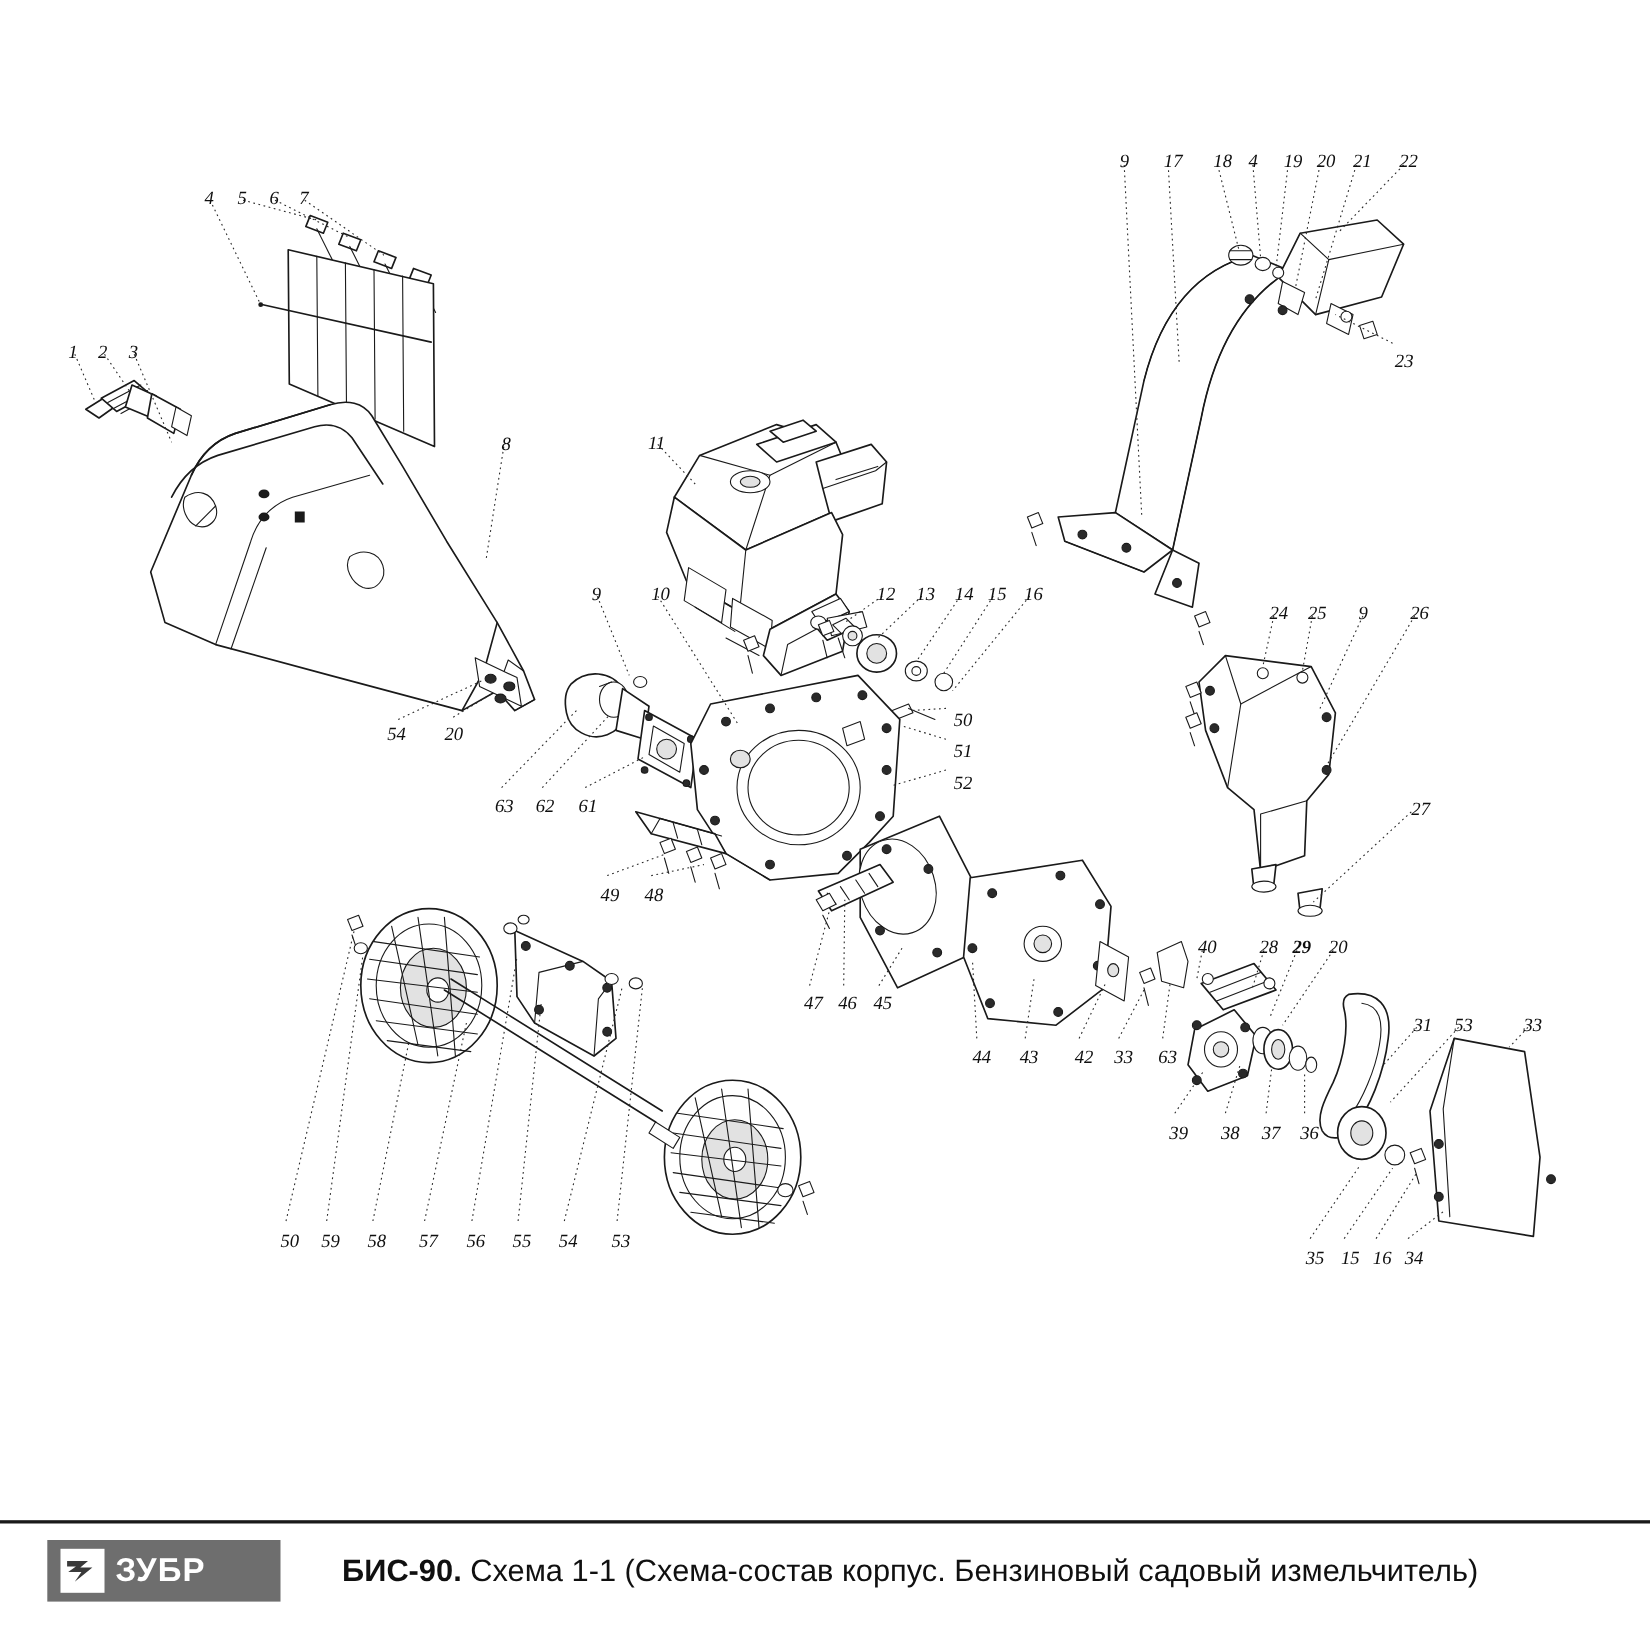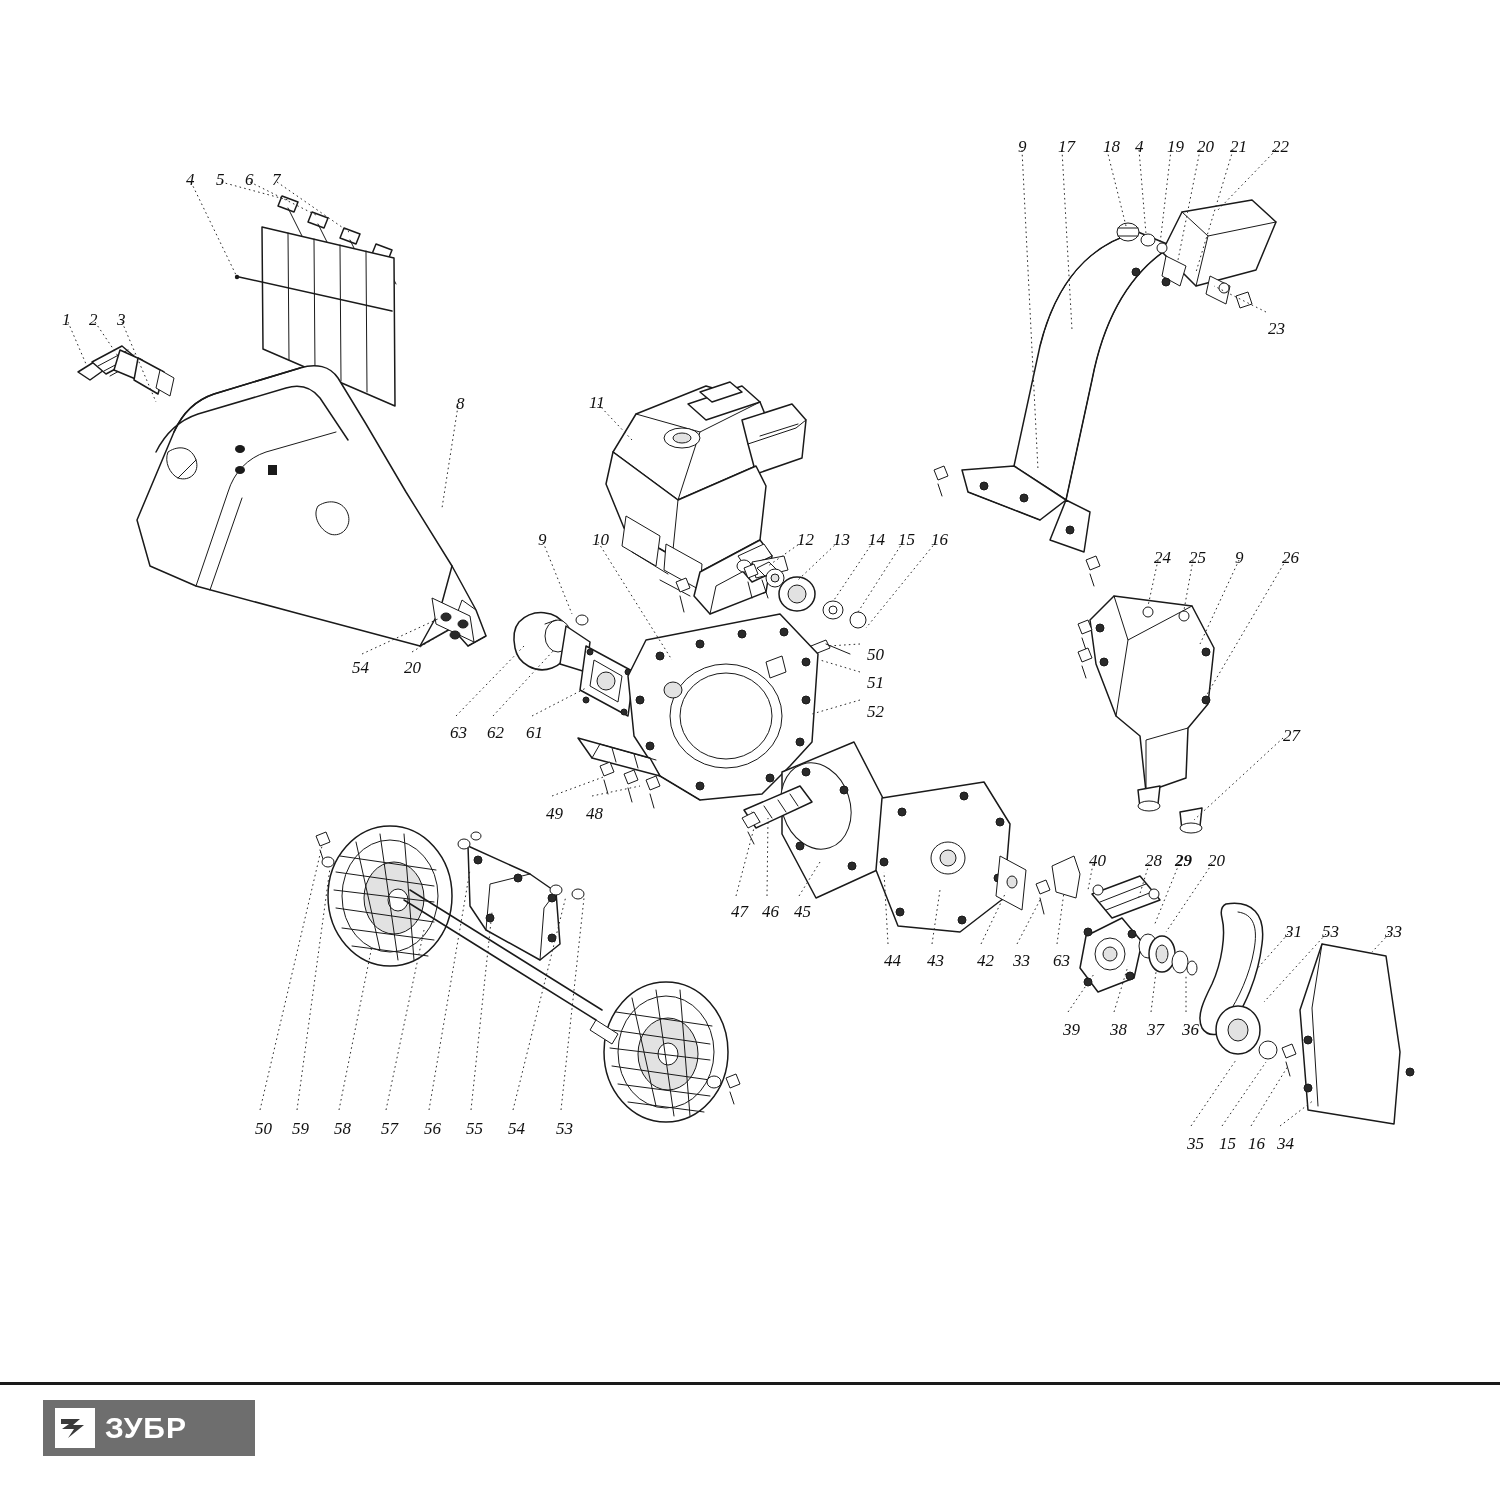--- a/index.html
+++ b/index.html
@@ -624,15 +624,18 @@
 
   <div id="footer">
     <div id="brand-logo">
       <div id="brand-mark">
         <svg width="34" height="28" viewBox="0 0 34 28" aria-hidden="true">
           <path d="M3 5 H22 L15 11 H26 L10 24 L16 15 H4 L11 10 H3 Z" fill="#3a3a3a"></path>
         </svg>
       </div>
       <div id="brand-word">ЗУБР</div>
     </div>
+    <div id="footer-caption">
+      <span id="footer-model">БИС-90.</span><span id="footer-desc"> Схема 1-1 (Схема-состав корпус. Бензиновый садовый измельчитель)</span>
+    </div>
   </div>
 
 </div>
 
 </body></html>

